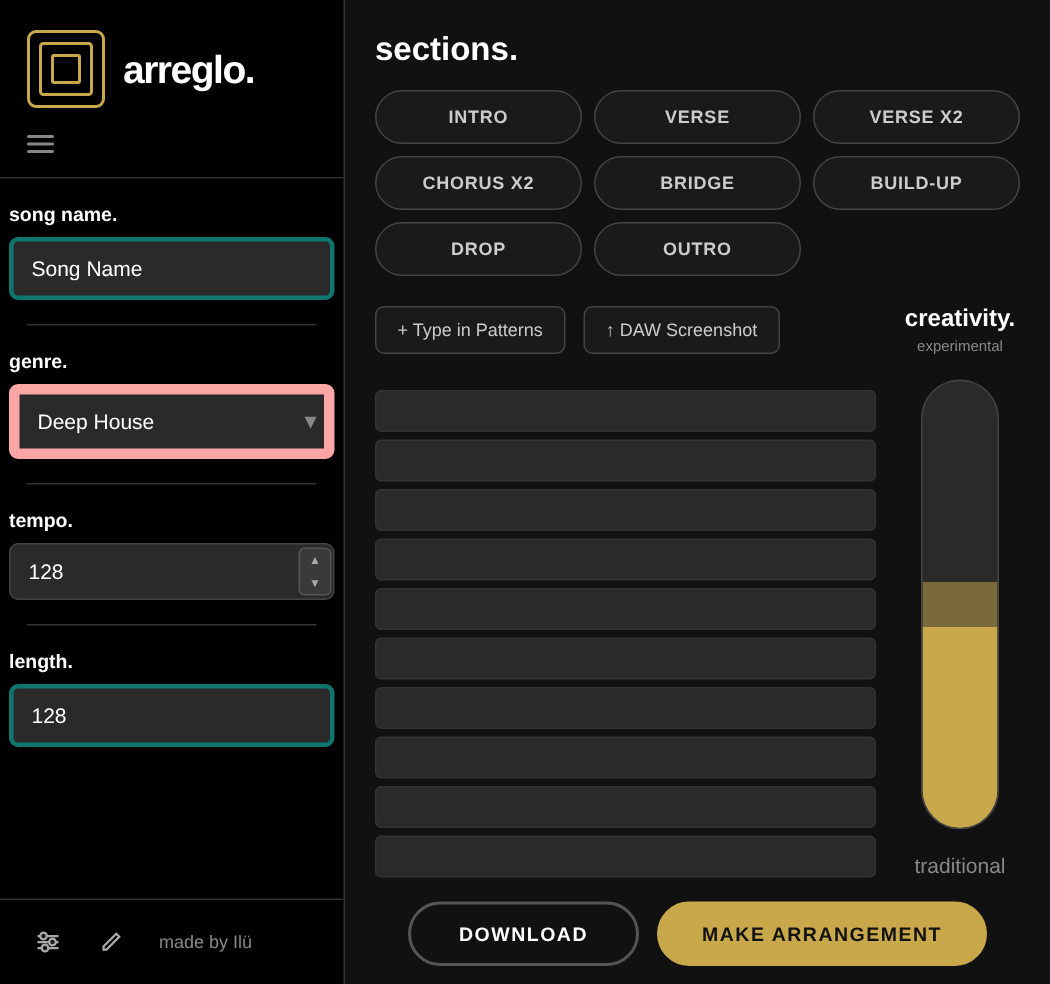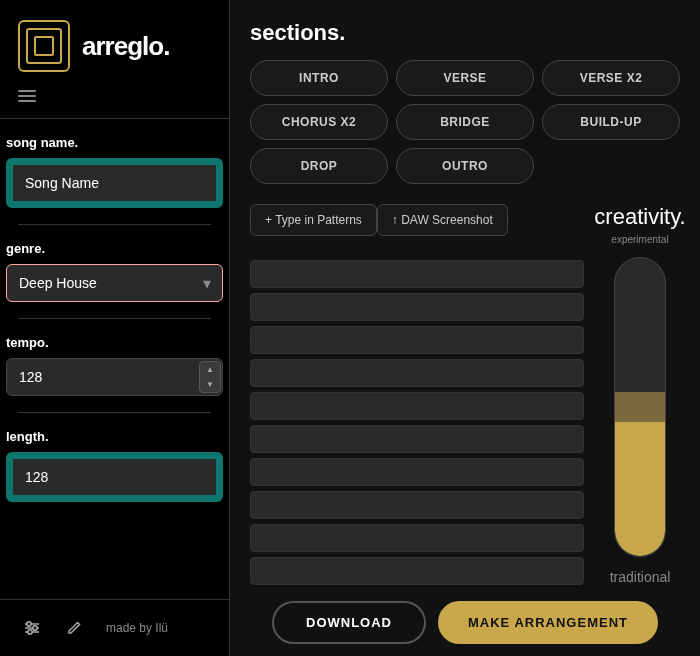--- a/index.html
+++ b/index.html
@@ -108,32 +108,32 @@
     .field-label {
       font-size: 13px;
       font-weight: 700;
       color: #fff;
       margin-bottom: 8px;
     }
 
     .text-input {
       width: 100%;
       background: #2a2a2a;
-      border: 7px solid #0f766e;
+      border: 3px solid #0f766e;
       border-radius: 6px;
       color: #fff;
       font-size: 14px;
       padding: 10px 12px;
       outline: none;
     }
 
     .select-input {
       width: 100%;
       background: #2a2a2a;
-      border: 1px solid #fca5a5;
+      border: 7px solid #fca5a5;
       border-radius: 6px;
       color: #fff;
       font-size: 14px;
       padding: 10px 12px;
       outline: none;
       appearance: none;
       -webkit-appearance: none;
       cursor: pointer;
     }
 
@@ -282,21 +282,21 @@
 
     .patterns-title {
       font-size: 20px;
       font-weight: 700;
       color: #fff;
       margin-bottom: 12px;
     }
 
     .patterns-btns {
       display: flex;
-      gap: 0;
+      gap: 12px;
       margin-bottom: 24px;
       align-items: flex-end;
     }
 
     .pattern-action-btn {
       background: #1a1a1a;
       border: 1.5px solid #444;
       border-radius: 6px;
       color: #ccc;
       font-size: 12px;
@@ -323,22 +323,22 @@
 
     
     .creativity-area {
       width: 80px;
       display: flex;
       flex-direction: column;
       align-items: center;
     }
 
     .creativity-title {
-      font-size: 22px;
-      font-weight: 400;
+      font-size: 16px;
+      font-weight: 700;
       color: #fff;
       margin-bottom: 4px;
       text-align: center;
     }
 
     .creativity-label-top {
       font-size: 10px;
       color: #888;
       margin-bottom: 6px;
       text-align: center;

